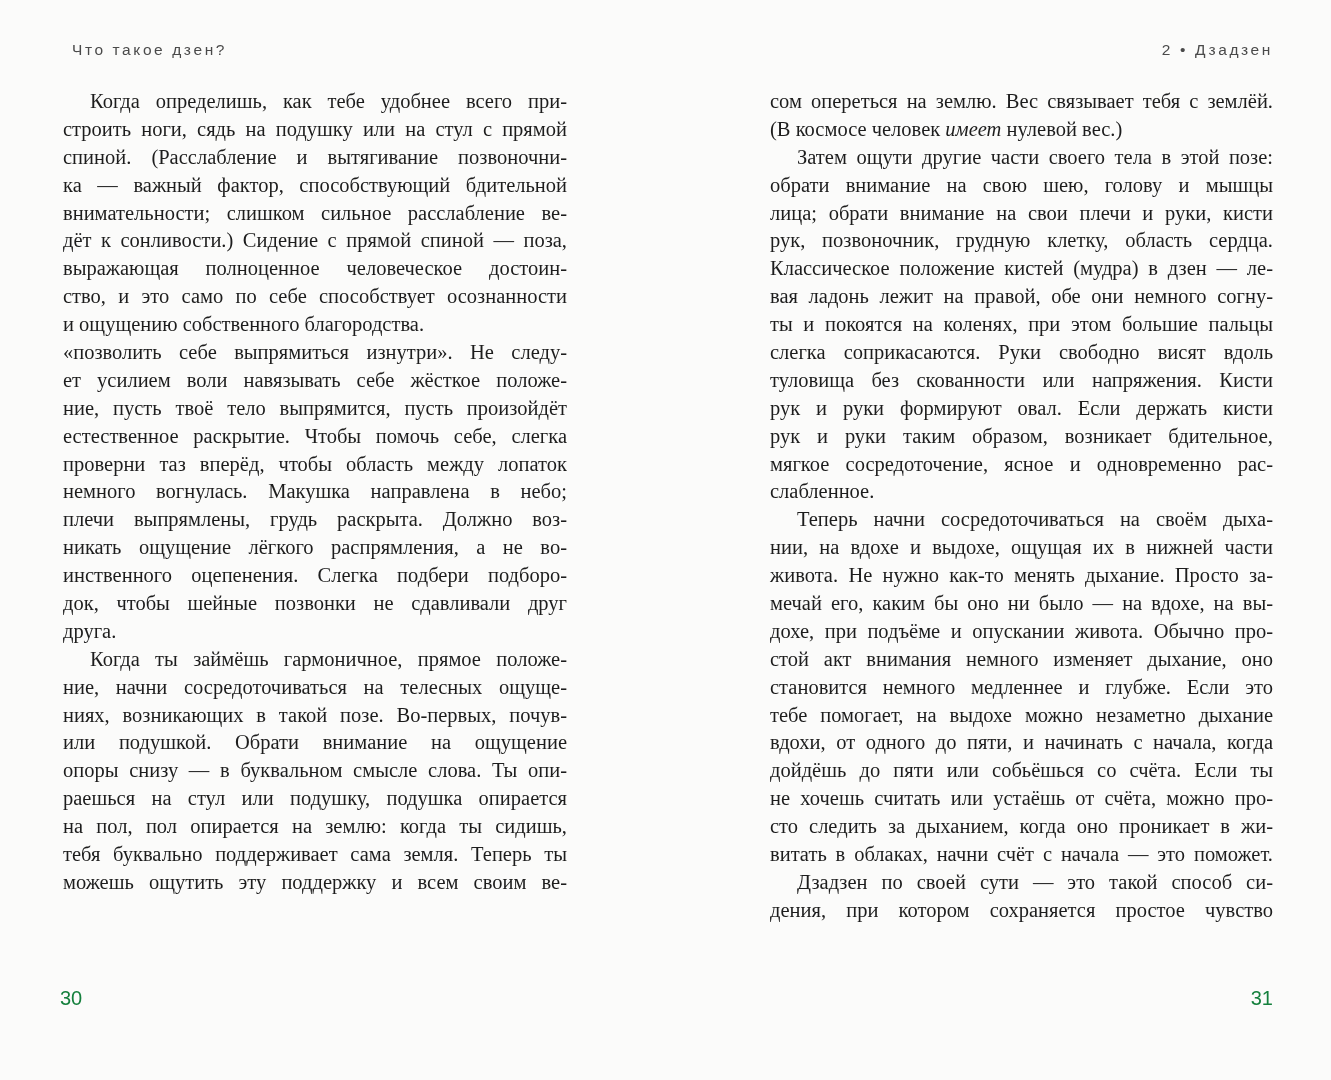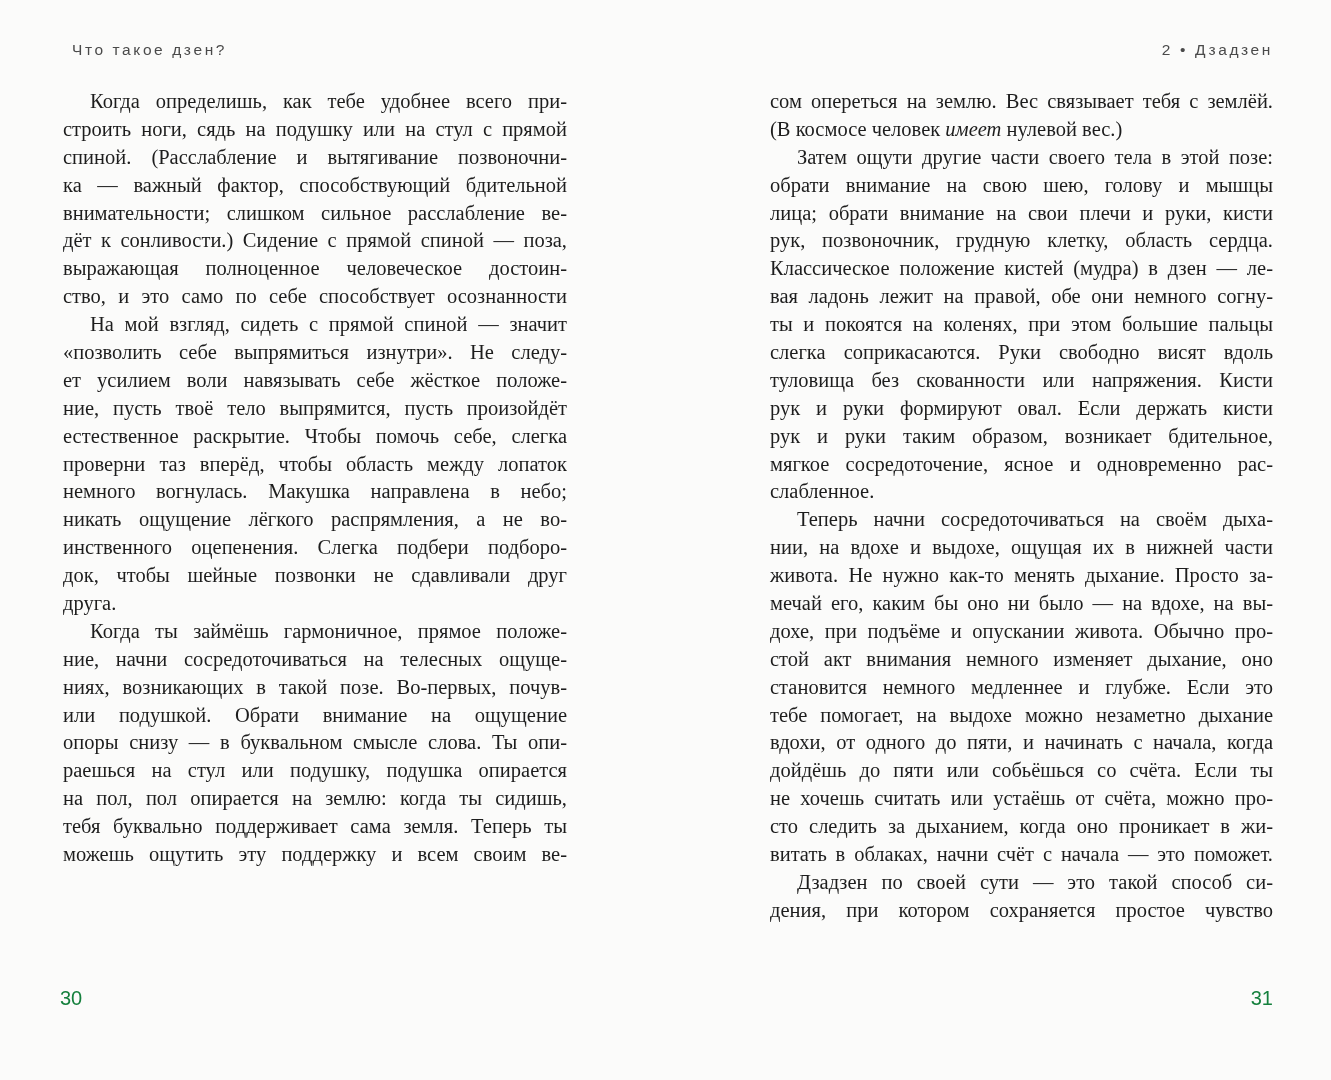--- a/index.html
+++ b/index.html
@@ -74,29 +74,30 @@
   <div class="page-body">
       <div class="para">
         <div class="line firstline">Когда определишь, как тебе удобнее всего при-</div>
         <div class="line">строить ноги, сядь на подушку или на стул с прямой</div>
         <div class="line">спиной. (Расслабление и вытягивание позвоночни-</div>
         <div class="line">ка — важный фактор, способствующий бдительной</div>
         <div class="line">внимательности; слишком сильное расслабление ве-</div>
         <div class="line">дёт к сонливости.) Сидение с прямой спиной — поза,</div>
         <div class="line">выражающая полноценное человеческое достоин-</div>
         <div class="line">ство, и это само по себе способствует осознанности</div>
+        <div class="line endline">и ощущению собственного благородства.</div>
       </div>
       <div class="para">
-        <div class="line firstline">На мой взгляд, сидеть с прямой спиной — значит</div>
         <div class="line">«позволить себе выпрямиться изнутри». Не следу-</div>
         <div class="line">ет усилием воли навязывать себе жёсткое положе-</div>
         <div class="line">ние, пусть твоё тело выпрямится, пусть произойдёт</div>
         <div class="line">естественное раскрытие. Чтобы помочь себе, слегка</div>
         <div class="line">проверни таз вперёд, чтобы область между лопаток</div>
         <div class="line">немного вогнулась. Макушка направлена в небо;</div>
+        <div class="line">плечи выпрямлены, грудь раскрыта. Должно воз-</div>
         <div class="line">никать ощущение лёгкого распрямления, а не во-</div>
         <div class="line">инственного оцепенения. Слегка подбери подборо-</div>
         <div class="line">док, чтобы шейные позвонки не сдавливали друг</div>
         <div class="line endline">друга.</div>
       </div>
       <div class="para">
         <div class="line firstline">Когда ты займёшь гармоничное, прямое положе-</div>
         <div class="line">ние, начни сосредоточиваться на телесных ощуще-</div>
         <div class="line">ниях, возникающих в такой позе. Во-первых, почув-</div>
         <div class="line">или подушкой. Обрати внимание на ощущение</div>

